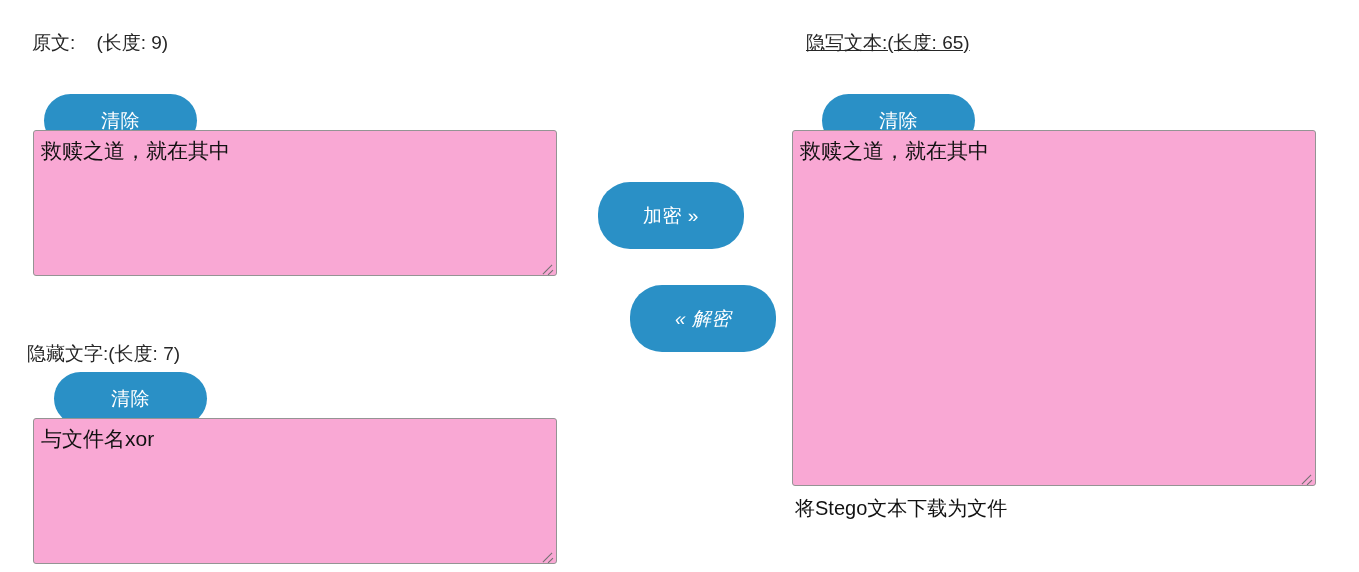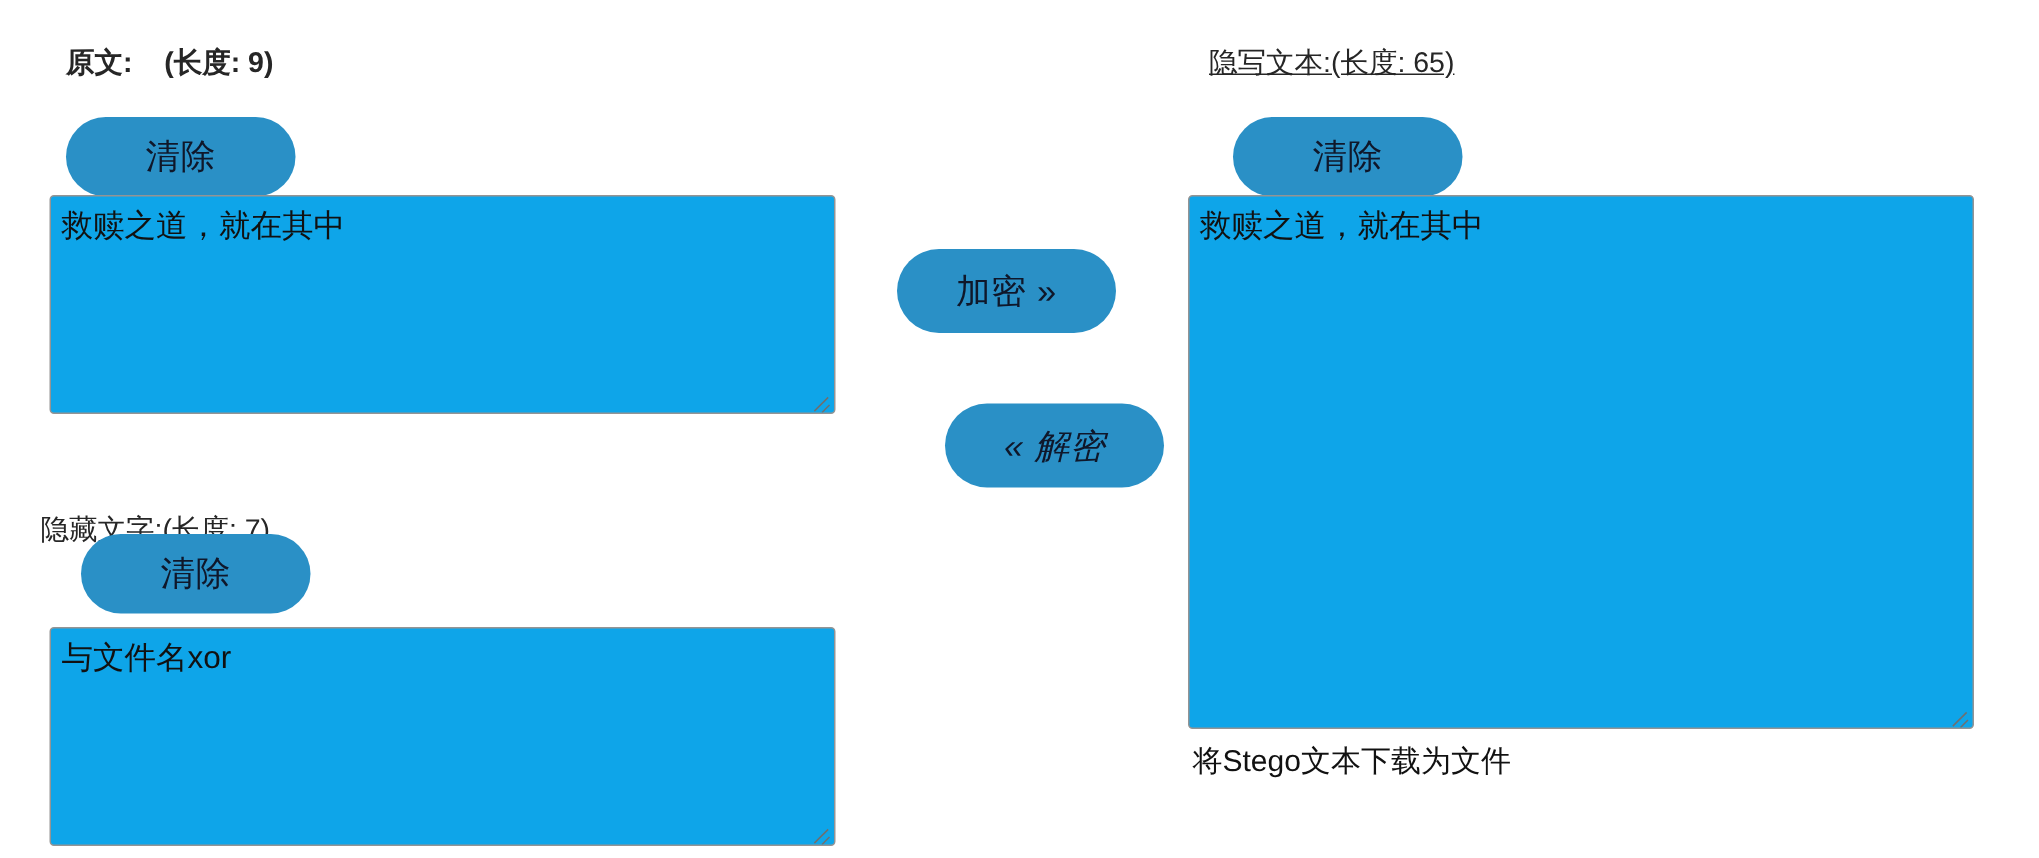--- a/index.html
+++ b/index.html
@@ -23,51 +23,52 @@
     line-height: 23px;
     color: #262626;
     white-space: pre;
     font-family: "Liberation Sans", "DejaVu Sans", sans-serif;
   }
 
   
   .btn {
     position: absolute;
     background: #2a90c6;
-    color: #0f172a;
+    color: #ffffff;
     border: none;
     border-radius: 32px;
-    font-size: 23px;
+    font-size: 19px;
     line-height: 1;
     font-family: "Liberation Sans", "DejaVu Sans", sans-serif;
     text-align: center;
     cursor: pointer;
     padding: 0;
     display: flex;
     align-items: center;
     justify-content: center;
     box-sizing: border-box;
     letter-spacing: 0.5px;
+    margin-top: 16px;
   }
   .btn-clear {
     width: 153px;
     height: 53px;
   }
   .btn-action {
     width: 146px;
-    height: 56px;
+    height: 67px;
   }
 
   
   .ta-wrap {
     position: absolute;
     box-sizing: border-box;
     border: 1px solid #949494;
     border-radius: 3px;
-    background: #0ea5e9;
+    background: #f9a8d4;
     overflow: hidden;
   }
   .ta-text {
     position: absolute;
     left: 7px;
     top: 6px;
     right: 10px;
     font-size: 21px;
     line-height: 28px;
     color: #111111;
@@ -110,21 +111,21 @@
     font-size: 20px;
     line-height: 26px;
     color: #111111;
     white-space: pre;
     font-family: "Liberation Sans", "DejaVu Sans", sans-serif;
   }
 </style>
 </head>
 <body>
 
-<div class="field-label" style="left:44px; top:31px;font-weight:bold;">原文:    (长度: 9)</div>
+<div class="field-label" style="left:32px; top:31px;">原文:    (长度: 9)</div>
 
 <button class="btn btn-clear" style="left:44px; top:78px;">清除</button>
 
 <div class="ta-wrap" style="left:33px; top:130px; width:524px; height:146px;">
   <div class="ta-text">救赎之道，就在其中</div>
   <div class="resize-grip"></div>
 </div>
 
 <div class="field-label" style="left:27px; top:310px;margin-top:32px;">隐藏文字:(长度: 7)</div>
 

